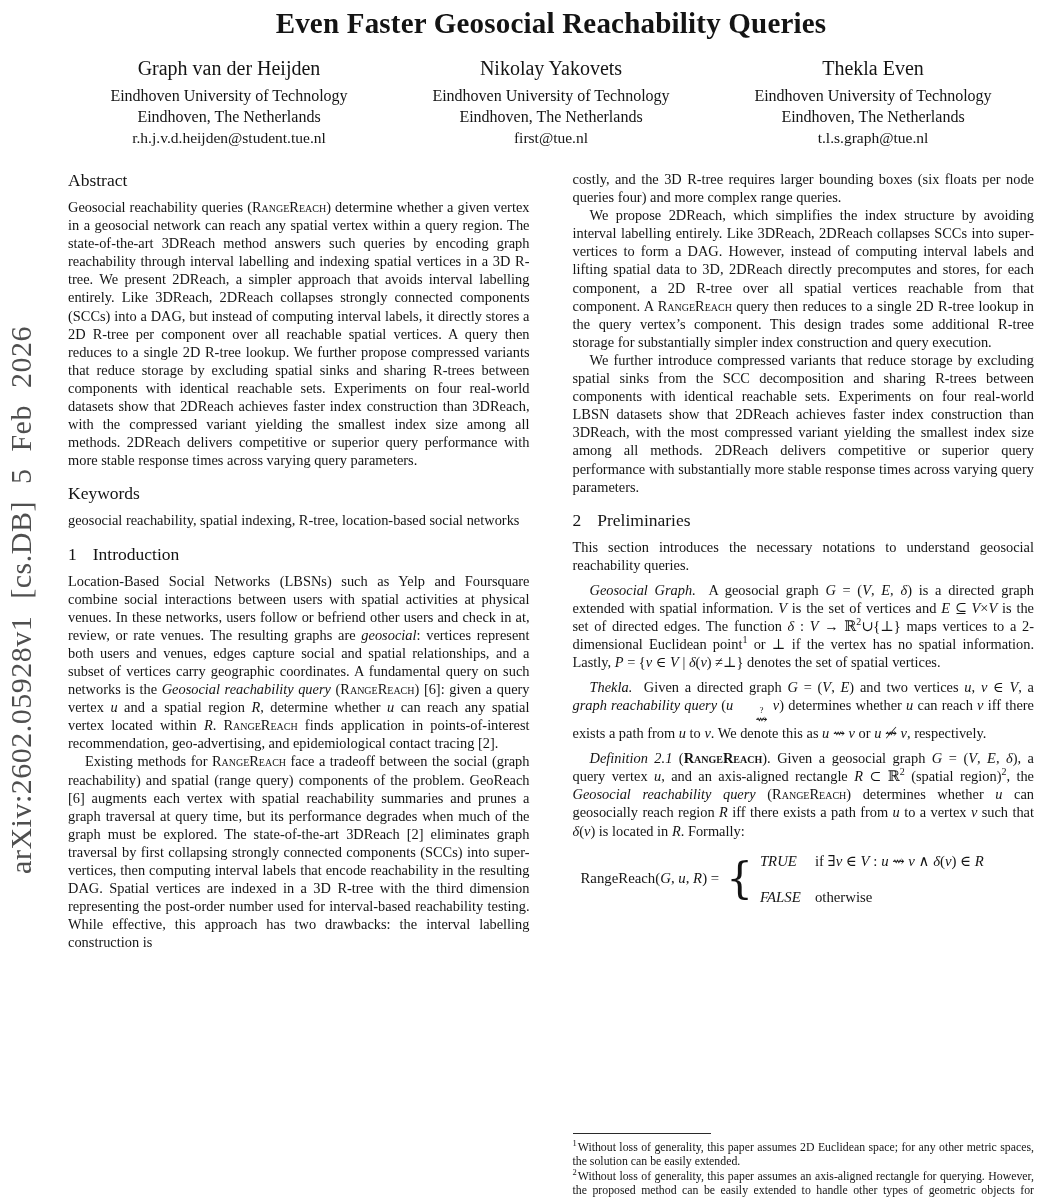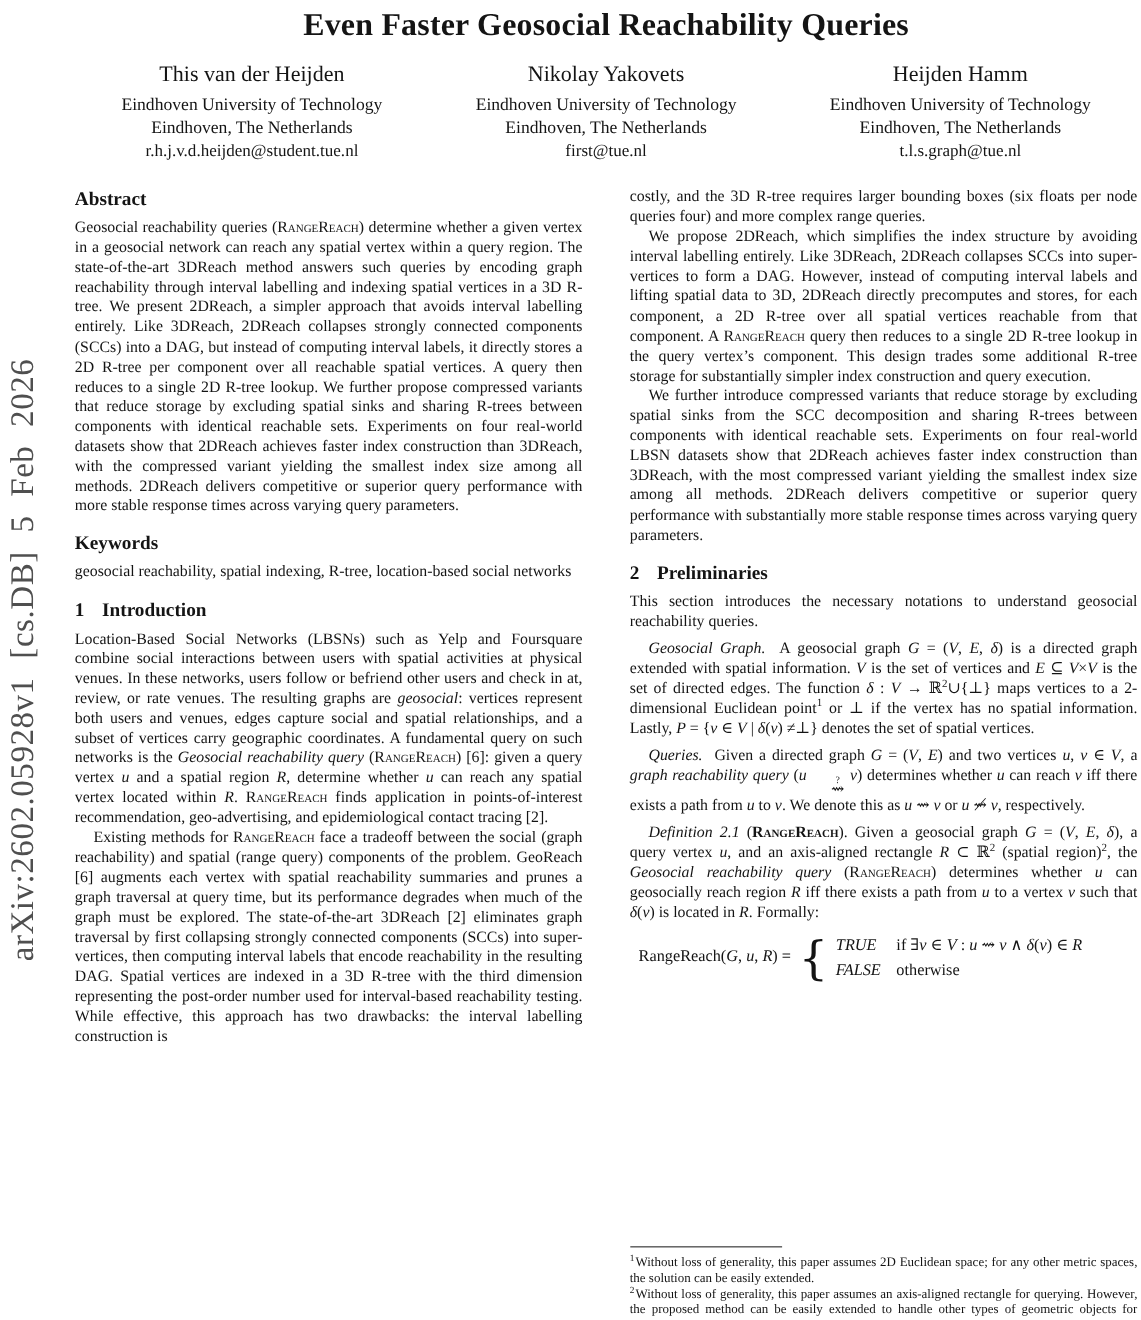--- a/index.html
+++ b/index.html
@@ -18,68 +18,68 @@
   .paper-title{font-size:29px;font-weight:700;letter-spacing:.2px}
   .authors-row{display:flex;margin-top:17px}
   .author{flex:1;text-align:center}
   .author-name{font-size:20px;margin-bottom:5px}
   .author-line{font-size:16px;line-height:21px}
   .author-email{font-size:15.5px}
   
   .columns{display:flex;gap:43px;margin:22px 3px 0 68px;height:1042px;overflow:hidden}
   .col{flex:1;min-width:0}
   .col-right{position:relative}
-  h2.part{font-size:17.5px;font-weight:700;margin:14px 0 7px}
+  h2.part{font-size:17.5px;font-weight:400;margin:14px 0 7px}
   .col-left > h2.part:first-child{margin-top:0}
   h2.sec .sec-num{margin-right:16px}
   p.body{
     font-size:14.4px;line-height:18.1px;text-align:justify;
     hyphens:auto;-webkit-hyphens:auto;
   }
   p.indent{text-indent:17px}
   p.vspace{margin-top:7px}
   .sc{font-variant:small-caps;font-variant-caps:small-caps}
   sup{font-size:10px;line-height:0}
   .mstack{display:inline-flex;flex-direction:column;align-items:center;vertical-align:-3px;line-height:.6;margin:0 1px}
   .mstack .q{font-size:9px;line-height:1;font-style:normal}
   
   .formula{display:flex;align-items:center;margin:12px 0 8px;font-size:14.8px;padding-left:8px}
   .f-lhs{margin-right:7px;white-space:nowrap}
   .f-brace{font-size:42px;font-weight:400;line-height:.9;margin-right:7px;font-family:"DejaVu Serif",serif}
-  .f-cases{display:flex;flex-direction:column;gap:4px}
+  .f-cases{display:flex;flex-direction:column;gap:18px}
   .f-row{display:flex;line-height:18px}
   .f-val{width:55px;font-style:italic}
   
   .footnotes{position:absolute;bottom:0;left:0;right:0;background:#fff;padding-top:5px}
   .fn-rule{width:138px;border:0;border-top:1px solid #2a2a2a;margin:0 0 6px}
   p.footnote{font-size:11.8px;line-height:14.4px;text-align:justify}
   p.footnote sup{font-size:8.5px;margin-right:1px}
 </style>
 </head>
 <body>
 
 <div class="arxiv-strip">arXiv:2602.05928v1 [cs.DB] 5 Feb 2026</div>
 
 <header class="paper-header">
   <h1 class="paper-title">Even Faster Geosocial Reachability Queries</h1>
   <div class="authors-row">
     <div class="author">
-      <div class="author-name">This van der Heijden</div>
+      <div class="author-name">Graph van der Heijden</div>
       <div class="author-line">Eindhoven University of Technology</div>
       <div class="author-line">Eindhoven, The Netherlands</div>
       <div class="author-line author-email">r.h.j.v.d.heijden@student.tue.nl</div>
     </div>
     <div class="author">
       <div class="author-name">Nikolay Yakovets</div>
       <div class="author-line">Eindhoven University of Technology</div>
       <div class="author-line">Eindhoven, The Netherlands</div>
       <div class="author-line author-email">first@tue.nl</div>
     </div>
     <div class="author">
-      <div class="author-name">Heijden Hamm</div>
+      <div class="author-name">Thekla Even</div>
       <div class="author-line">Eindhoven University of Technology</div>
       <div class="author-line">Eindhoven, The Netherlands</div>
       <div class="author-line author-email">t.l.s.graph@tue.nl</div>
     </div>
   </div>
 </header>
 
 <div class="columns">
 
   <div class="col col-left">
@@ -95,21 +95,21 @@
   </div>
 
   <div class="col col-right">
     <p class="body">costly, and the 3D R-tree requires larger bounding boxes (six floats per node queries four) and more complex range queries.</p>
     <p class="body indent">We propose 2DReach, which simplifies the index structure by avoiding interval labelling entirely. Like 3DReach, 2DReach collapses SCCs into super-vertices to form a DAG. However, instead of computing interval labels and lifting spatial data to 3D, 2DReach directly precomputes and stores, for each component, a 2D R-tree over all spatial vertices reachable from that component. A <span class="sc">RangeReach</span> query then reduces to a single 2D R-tree lookup in the query vertex’s component. This design trades some additional R-tree storage for substantially simpler index construction and query execution.</p>
     <p class="body indent">We further introduce compressed variants that reduce storage by excluding spatial sinks from the SCC decomposition and sharing R-trees between components with identical reachable sets. Experiments on four real-world LBSN datasets show that 2DReach achieves faster index construction than 3DReach, with the most compressed variant yielding the smallest index size among all methods. 2DReach delivers competitive or superior query performance with substantially more stable response times across varying query parameters.</p>
 
     <h2 class="part sec"><span class="sec-num">2</span><span>Preliminaries</span></h2>
     <p class="body">This section introduces the necessary notations to understand geosocial reachability queries.</p>
     <p class="body indent vspace"><i>Geosocial Graph.</i>&nbsp; A geosocial graph <i>G</i> = (<i>V</i>, <i>E</i>, <i>δ</i>) is a directed graph extended with spatial information. <i>V</i> is the set of vertices and <i>E</i> ⊆ <i>V</i>×<i>V</i> is the set of directed edges. The function <i>δ</i> : <i>V</i> → ℝ<sup>2</sup>∪{⊥} maps vertices to a 2-dimensional Euclidean point<sup>1</sup> or ⊥ if the vertex has no spatial information. Lastly, <i>P</i> = {<i>v</i> ∈ <i>V</i> | <i>δ</i>(<i>v</i>) ≠⊥} denotes the set of spatial vertices.</p>
-    <p class="body indent vspace"><i>Queries.</i>&nbsp; Given a directed graph <i>G</i> = (<i>V</i>, <i>E</i>) and two vertices <i>u</i>, <i>v</i> ∈ <i>V</i>, a <i>graph reachability query</i> (<i>u</i> <span class="mstack">
+    <p class="body indent vspace"><i>Thekla.</i>&nbsp; Given a directed graph <i>G</i> = (<i>V</i>, <i>E</i>) and two vertices <i>u</i>, <i>v</i> ∈ <i>V</i>, a <i>graph reachability query</i> (<i>u</i> <span class="mstack">
           <span class="q">?</span>
           <span>⇝</span>
         </span> <i>v</i>) determines whether <i>u</i> can reach <i>v</i> iff there exists a path from <i>u</i> to <i>v</i>. We denote this as <i>u</i> ⇝ <i>v</i> or <i>u</i> ⇝̸ <i>v</i>, respectively.</p>
     <p class="body indent vspace"><i>Definition 2.1</i> (<b><span class="sc">RangeReach</span></b>). Given a geosocial graph <i>G</i> = (<i>V</i>, <i>E</i>, <i>δ</i>), a query vertex <i>u</i>, and an axis-aligned rectangle <i>R</i> ⊂ ℝ<sup>2</sup> (spatial region)<sup>2</sup>, the <i>Geosocial reachability query</i> (<span class="sc">RangeReach</span>) determines whether <i>u</i> can geosocially reach region <i>R</i> iff there exists a path from <i>u</i> to a vertex <i>v</i> such that <i>δ</i>(<i>v</i>) is located in <i>R</i>. Formally:</p>
 
     <div class="formula">
       <span class="f-lhs">RangeReach(<i>G</i>, <i>u</i>, <i>R</i>) =</span>
       <span class="f-brace">{</span>
       <div class="f-cases">
         <div class="f-row">

